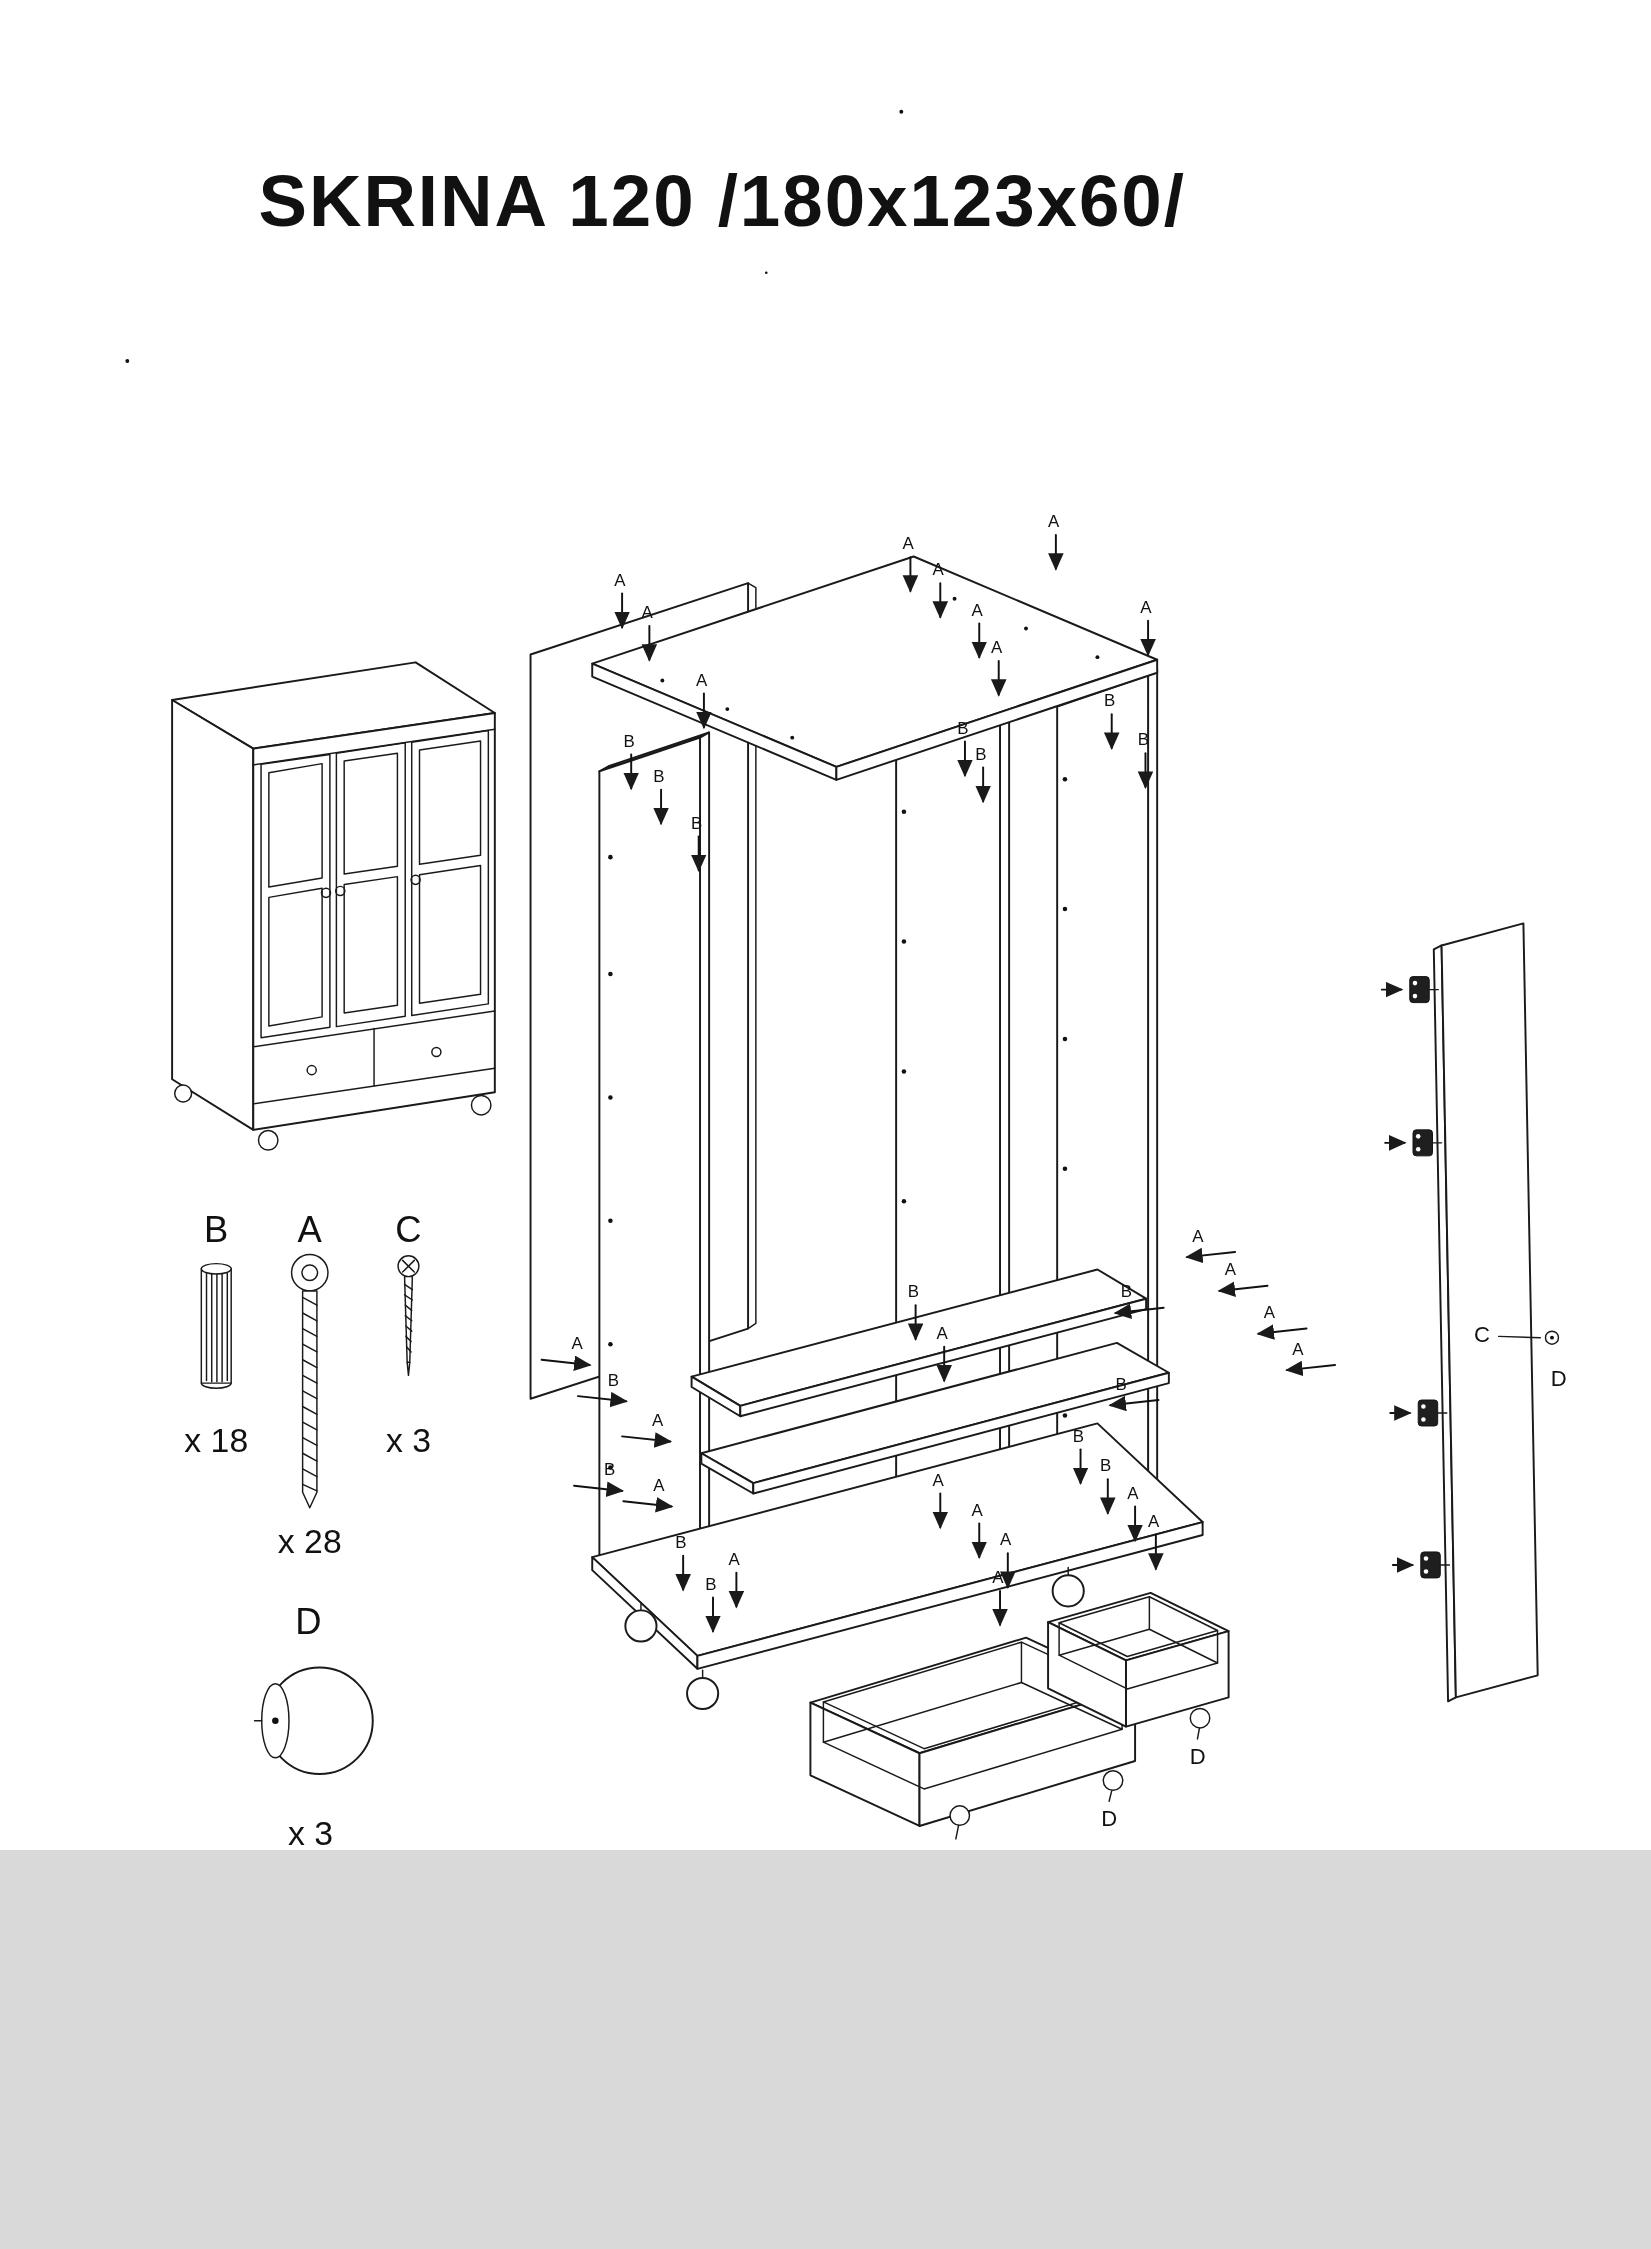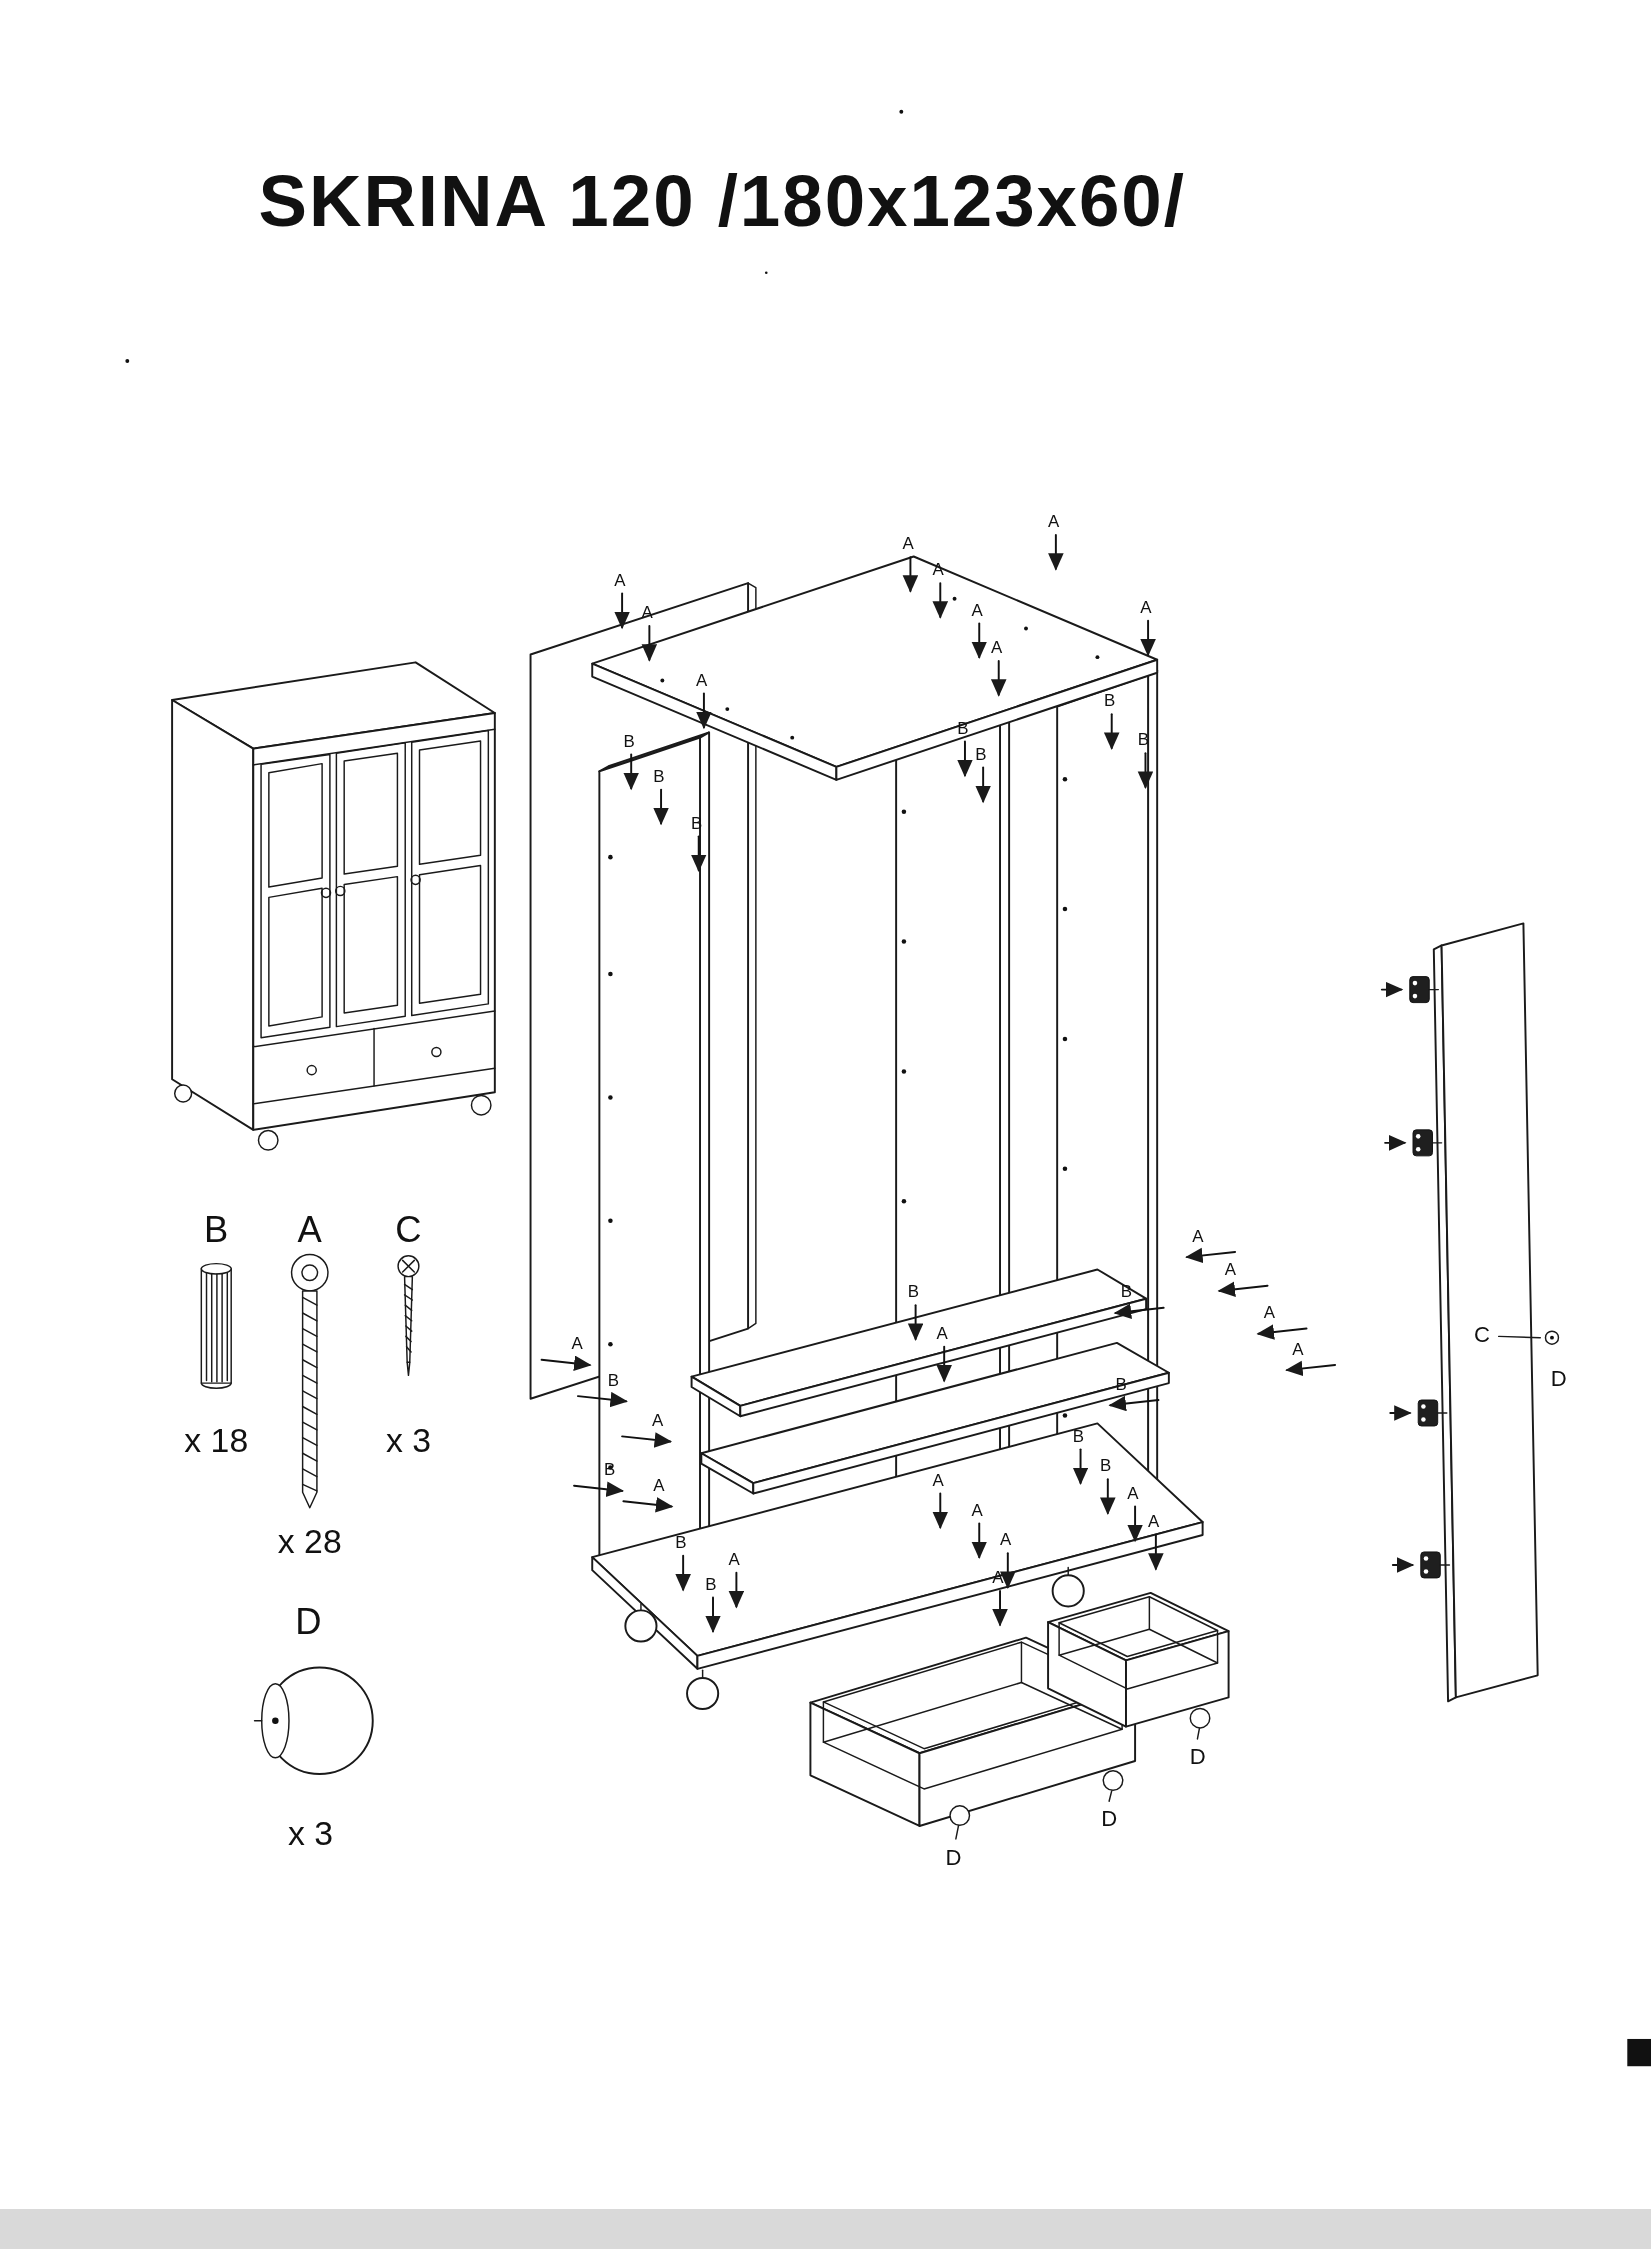--- a/index.html
+++ b/index.html
@@ -1,16 +1,16 @@
 <!DOCTYPE html>
 <html style="font-size:10.4px"><head>
 <meta charset="utf-8">
 <style>
   html,body{margin:0;padding:0;background:#d9d9d9;}
-  .page{width:1652px;height:2209px;background:#ffffff;position:relative;overflow:hidden;}
+  .page{width:1652px;height:1850px;background:#ffffff;position:relative;overflow:hidden;}
   svg{display:block;}
   text{fill:#111;}
   .title{font:bold 112px "Liberation Sans", sans-serif;letter-spacing:3px;}
   .legend-letter{font:56px "Liberation Sans", sans-serif;}
   .qty{font:52px "Liberation Sans", sans-serif;}
   .callout{font:26px "Liberation Sans", sans-serif;}
   .big-callout{font:34px "Liberation Sans", sans-serif;}
   .ln2{fill:none;stroke:#1a1a1a;stroke-width:2.25;stroke-linejoin:round;stroke-linecap:round;}
   .fillw{fill:#ffffff;stroke:#1a1a1a;stroke-width:3;stroke-linejoin:round;}
   .fillw2{fill:#ffffff;stroke:#1a1a1a;stroke-width:2.25;stroke-linejoin:round;}

